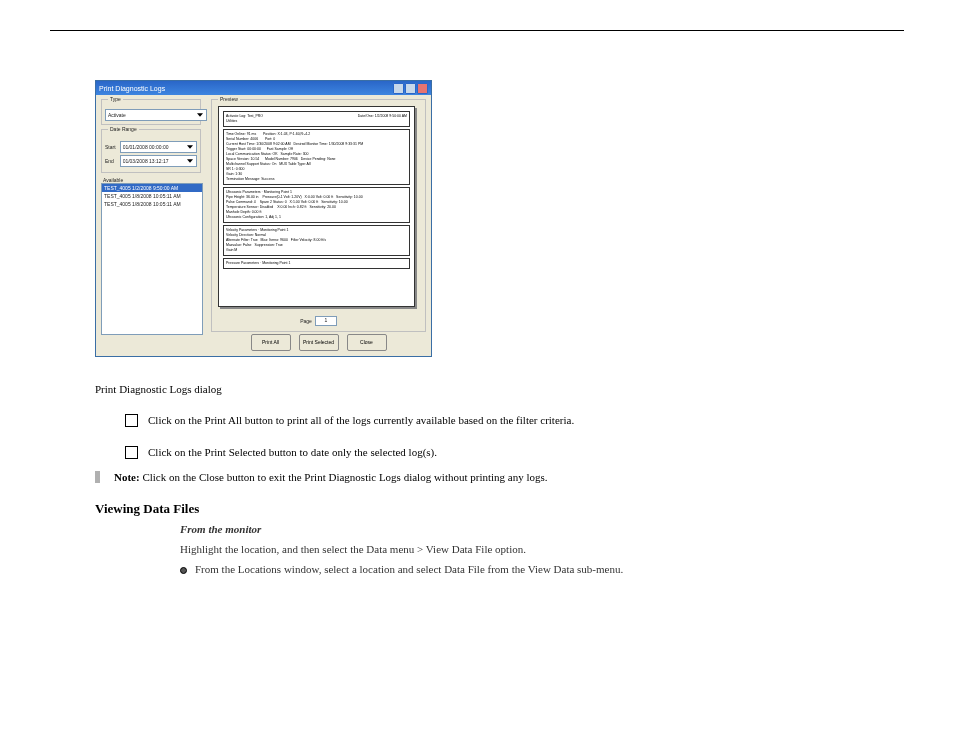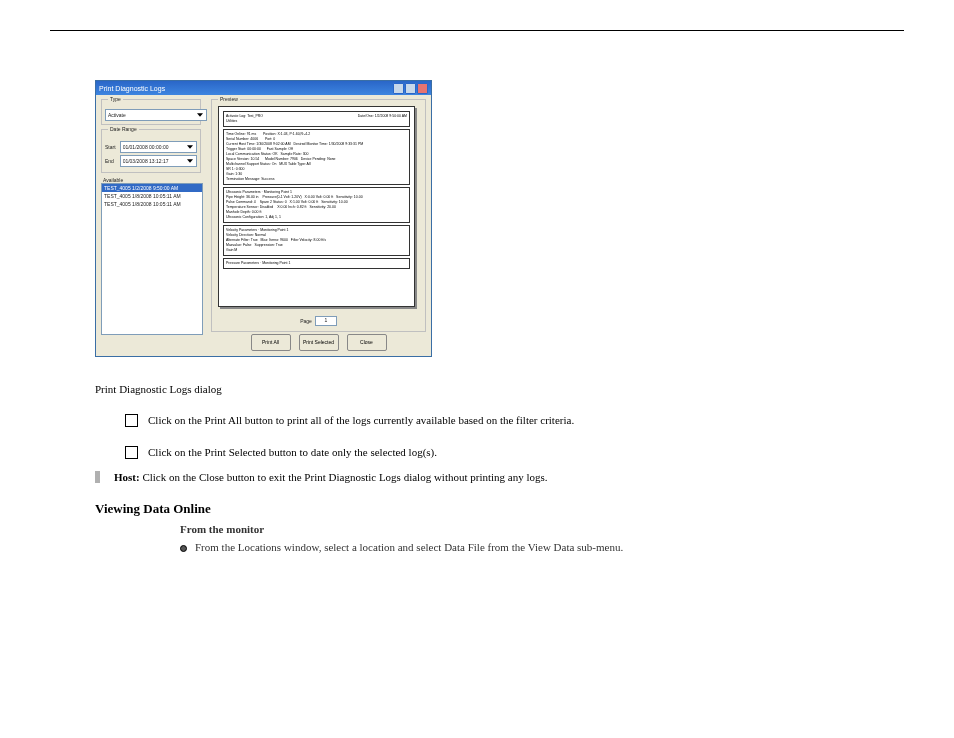--- a/index.html
+++ b/index.html
@@ -169,25 +169,26 @@
       <span class="box"></span>
       <span>Click on the Print All button to print all of the logs currently available based on the filter criteria.</span>
     </div>
     <div class="chk">
       <span class="box"></span>
       <span>Click on the Print Selected button to date only the selected log(s).</span>
     </div>
     <div class="note">
       <div class="notebar"></div>
       <div>
-        <span><b>Host:</b> <span>Click on the Close button to exit the Print Diagnostic Logs dialog without printing any logs.</span></span>
+        <span><b>Note:</b> <span>Click on the Close button to exit the Print Diagnostic Logs dialog without printing any logs.</span></span>
       </div>
     </div>
-    <div class="h">Viewing Data Online</div>
+    <div class="h">Viewing Data Files</div>
     <div class="sub">
-      <div style="margin:6px 0"><b>From the monitor</b></div>
+      <div style="font-style:italic;margin:6px 0"><b>From the monitor</b></div>
+      <p>Highlight the location, and then select the Data menu &gt; View Data File option.</p>
       <div class="bullet">
         <span class="dot"></span>
         <span>From the Locations window, select a location and select Data File from the View Data sub-menu.</span>
       </div>
     </div>
   </div>
 </div>
 
 </body></html>

